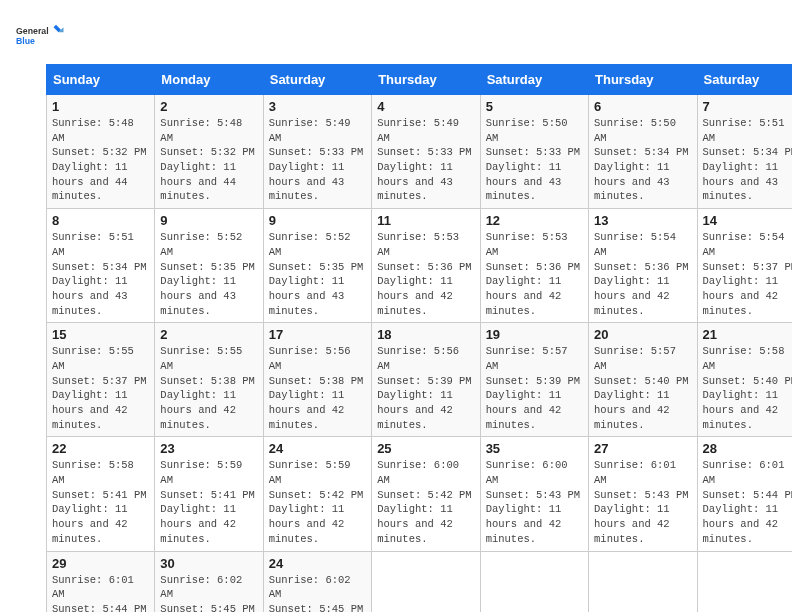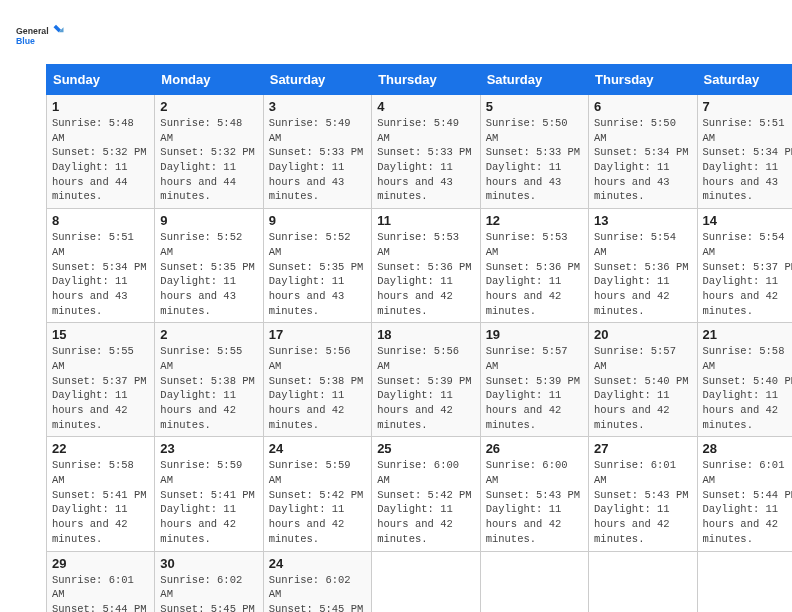--- a/index.html
+++ b/index.html
@@ -308,21 +308,21 @@
       </td>
         <td>
         <span class="day-num">25</span>
         <div class="day-detail">
           Sunrise: 6:00 AM<br>
           Sunset: 5:42 PM<br>
           Daylight: 11 hours and 42 minutes.
         </div>
       </td>
         <td>
-        <span class="day-num">26</span>
+        <span class="day-num">35</span>
         <div class="day-detail">
           Sunrise: 6:00 AM<br>
           Sunset: 5:43 PM<br>
           Daylight: 11 hours and 42 minutes.
         </div>
       </td>
         <td>
         <span class="day-num">27</span>
         <div class="day-detail">
           Sunrise: 6:01 AM<br>

